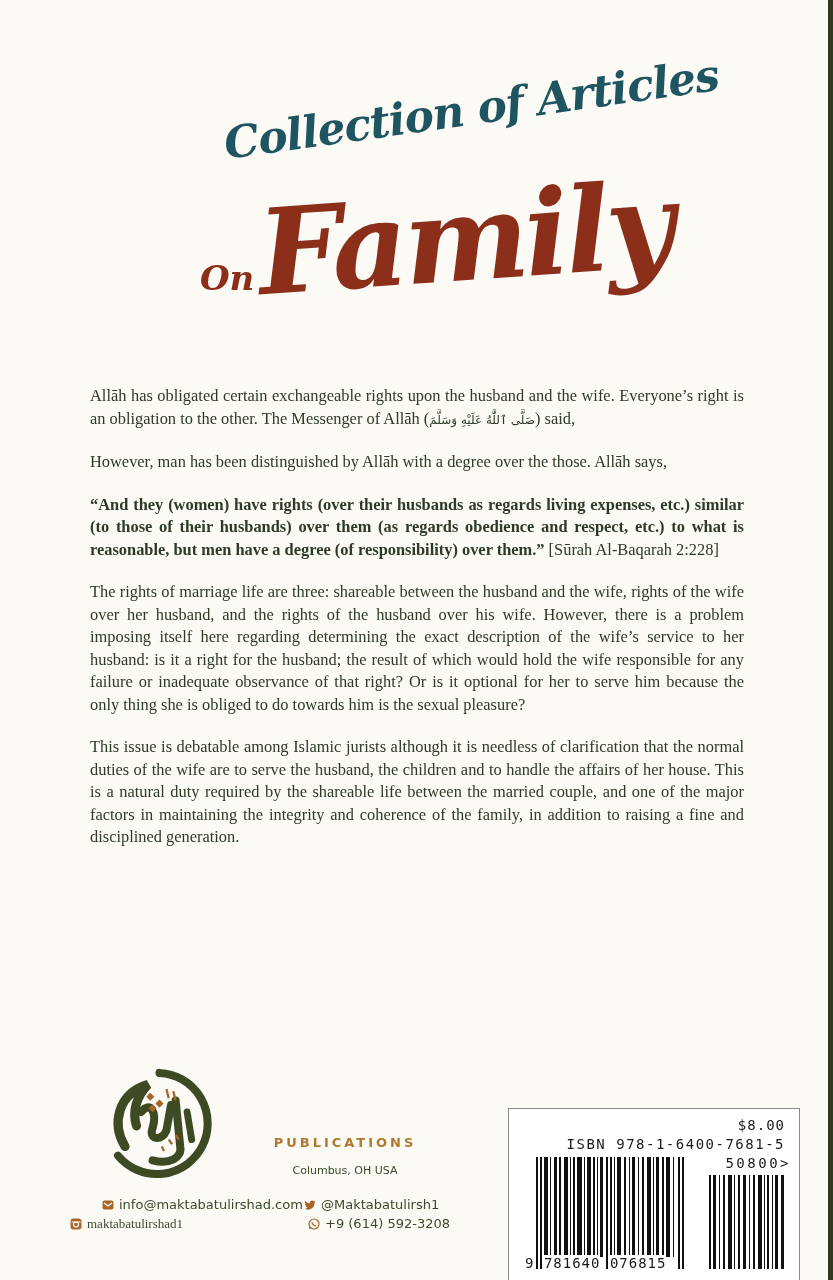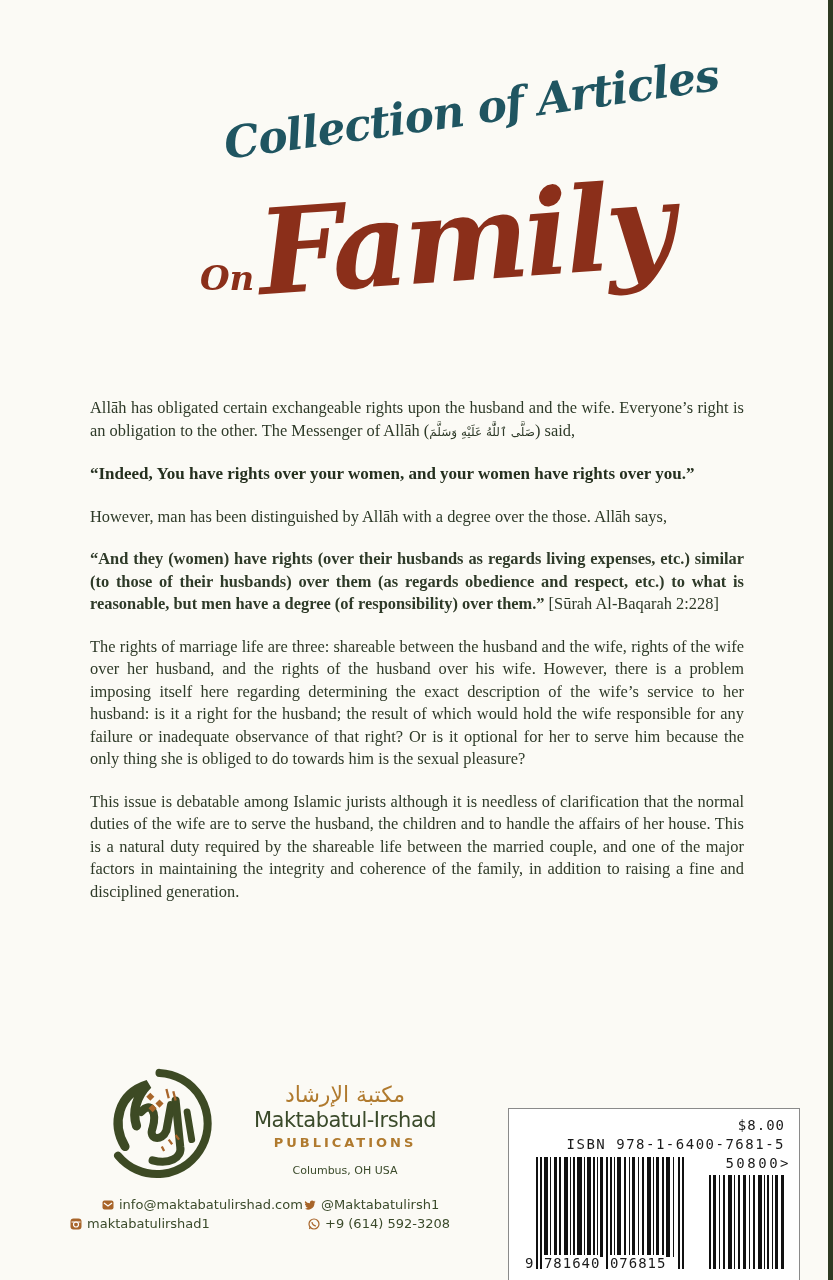--- a/index.html
+++ b/index.html
@@ -27,21 +27,21 @@
     position: absolute; left: 258px; top: 70px;
     font-family: "DejaVu Serif", serif; font-style: italic; font-weight: bold;
     font-size: 118px; color: #8b2f1a; letter-spacing: -4px; line-height: 1;
     transform: rotate(-4deg);
   }
 
   .body-text {
     position: absolute; left: 90px; top: 385px; width: 654px;
     font-size: 16.4px; line-height: 22.5px; color: #2e3a28;
   }
-  .body-text p { margin: 12px 0 20px 0; text-align: justify; }
+  .body-text p { margin: 0 0 20px 0; text-align: justify; }
   .body-text p.bold { font-weight: bold; color: #25301f; font-size: 17px; }
   .arabic-honorific { font-family: "DejaVu Sans", sans-serif; font-size: 12px; }
   .ref { font-weight: normal; }
 
   .publisher { position: absolute; left: 80px; top: 1060px; width: 400px; height: 140px; }
   .logo { position: absolute; left: 22px; top: 6px; width: 115px; height: 115px; }
   .pub-arabic {
     position: absolute; left: 150px; top: 22px; width: 230px; text-align: center;
     font-family: "DejaVu Sans", sans-serif; font-size: 22px; color: #b07a2e; direction: rtl;
   }
@@ -82,56 +82,53 @@
 <div class="title-block">
   <div class="title-top">Collection of Articles</div>
   <div class="title-main">Family</div>
   <div class="title-on">On</div>
 </div>
 
 <div class="body-text">
   <p>
     <span>Allāh has obligated certain exchangeable rights upon the husband and the wife. Everyone’s right is an obligation to the other. The Messenger of Allāh (</span><span class="arabic-honorific">صَلَّى ٱللَّٰهُ عَلَيْهِ وَسَلَّمَ</span><span>) said,</span>
   </p>
-  <p class="bold">“Indeed, You have rights over your women, and your women have rights over you.”</p>
   <p>However, man has been distinguished by Allāh with a degree over the those. Allāh says,</p>
   <p>
     <span class="bold" style="font-weight:bold;">“And they (women) have rights (over their husbands as regards living expenses, etc.) similar (to those of their husbands) over them (as regards obedience and respect, etc.) to what is reasonable, but men have a degree (of responsibility) over them.”</span><span class="ref"> [Sūrah Al-Baqarah 2:228]</span>
   </p>
   <p>The rights of marriage life are three: shareable between the husband and the wife, rights of the wife over her husband, and the rights of the husband over his wife. However, there is a problem imposing itself here regarding determining the exact description of the wife’s service to her husband: is it a right for the husband; the result of which would hold the wife responsible for any failure or inadequate observance of that right? Or is it optional for her to serve him because the only thing she is obliged to do towards him is the sexual pleasure?</p>
   <p>This issue is debatable among Islamic jurists although it is needless of clarification that the normal duties of the wife are to serve the husband, the children and to handle the affairs of her house. This is a natural duty required by the shareable life between the married couple, and one of the major factors in maintaining the integrity and coherence of the family, in addition to raising a fine and disciplined generation.</p>
 </div>
 
 <div class="publisher">
   <svg class="logo" viewBox="0 0 100 100">
     <path d="M50 6 A44 44 0 1 1 14 78" fill="none" stroke="#3d4a24" stroke-width="7" stroke-linecap="round"></path>
     <path d="M20 70 C8 50 14 24 40 16 C30 26 26 40 30 52" fill="none" stroke="#3d4a24" stroke-width="8" stroke-linecap="round"></path>
     <path d="M34 40 C42 30 48 40 44 54 C40 64 52 66 56 56 L60 34" fill="none" stroke="#3d4a24" stroke-width="7" stroke-linecap="round"></path>
     <path d="M64 30 L68 70 C70 80 58 86 44 82" fill="none" stroke="#3d4a24" stroke-width="7" stroke-linecap="round"></path>
     <path d="M74 40 L78 64" fill="none" stroke="#3d4a24" stroke-width="6" stroke-linecap="round"></path>
     <rect x="40" y="24" width="5" height="5" fill="#a8652a" transform="rotate(45 42 26)"></rect>
     <rect x="48" y="30" width="5" height="5" fill="#a8652a" transform="rotate(45 50 32)"></rect>
     <rect x="42" y="34" width="5" height="5" fill="#a8652a" transform="rotate(45 44 36)"></rect>
     <path d="M56 20 l2 8 M62 22 l2 8 M58 64 l3 4 M64 60 l3 4 M52 70 l2 4" stroke="#a8652a" stroke-width="2"></path>
   </svg>
-  <div class="pub-arabic">مكتبة الإرشاد</div>
-  <div class="pub-name">Maktabatul-Irshad</div>
   <div class="pub-sub">PUBLICATIONS</div>
   <div class="pub-city">Columbus, OH  USA</div>
 </div>
 
 <div class="contacts">
   <div class="contact" style="left:0; top:0;padding-left:32px;">
     <svg class="c-ico" viewBox="0 0 12 12">
         <rect x="0.5" y="1.5" width="11" height="9" rx="2" fill="#a8652a"></rect>
         <path d="M2 4 L6 7 L10 4" stroke="#fff" stroke-width="1.2" fill="none"></path>
       </svg>
     <span>info@maktabatulirshad.com</span>
   </div>
-  <div class="contact" style="left:0; top:19px;">
+  <div class="contact" style="left:0; top:19px;font-family:Liberation Serif, serif;">
     <svg class="c-ico" viewBox="0 0 12 12">
         <rect x="0.5" y="0.5" width="11" height="11" rx="3" fill="#a8652a"></rect>
         <circle cx="6" cy="6.5" r="2.5" fill="none" stroke="#fff" stroke-width="1.2"></circle>
         <rect x="1.5" y="3.5" width="9" height="1" fill="#fff"></rect>
       </svg>
     <span>maktabatulirshad1</span>
   </div>
   <div class="contact" style="left:234px; top:0;">
     <svg class="c-ico" viewBox="0 0 12 12">
         <path d="M11.5 2.5c-.4.2-.9.3-1.3.4.5-.3.8-.7 1-1.3-.4.3-.9.5-1.4.6a2.3 2.3 0 0 0-3.9 2.1A6.5 6.5 0 0 1 1.2 1.9a2.3 2.3 0 0 0 .7 3.1c-.4 0-.7-.1-1-.3 0 1.1.8 2.1 1.8 2.3-.3.1-.7.1-1 0 .3.9 1.2 1.6 2.2 1.6A4.6 4.6 0 0 1 .5 9.6 6.5 6.5 0 0 0 10.5 4v-.3c.4-.3.8-.7 1-1.2z" fill="#a8652a"></path>

